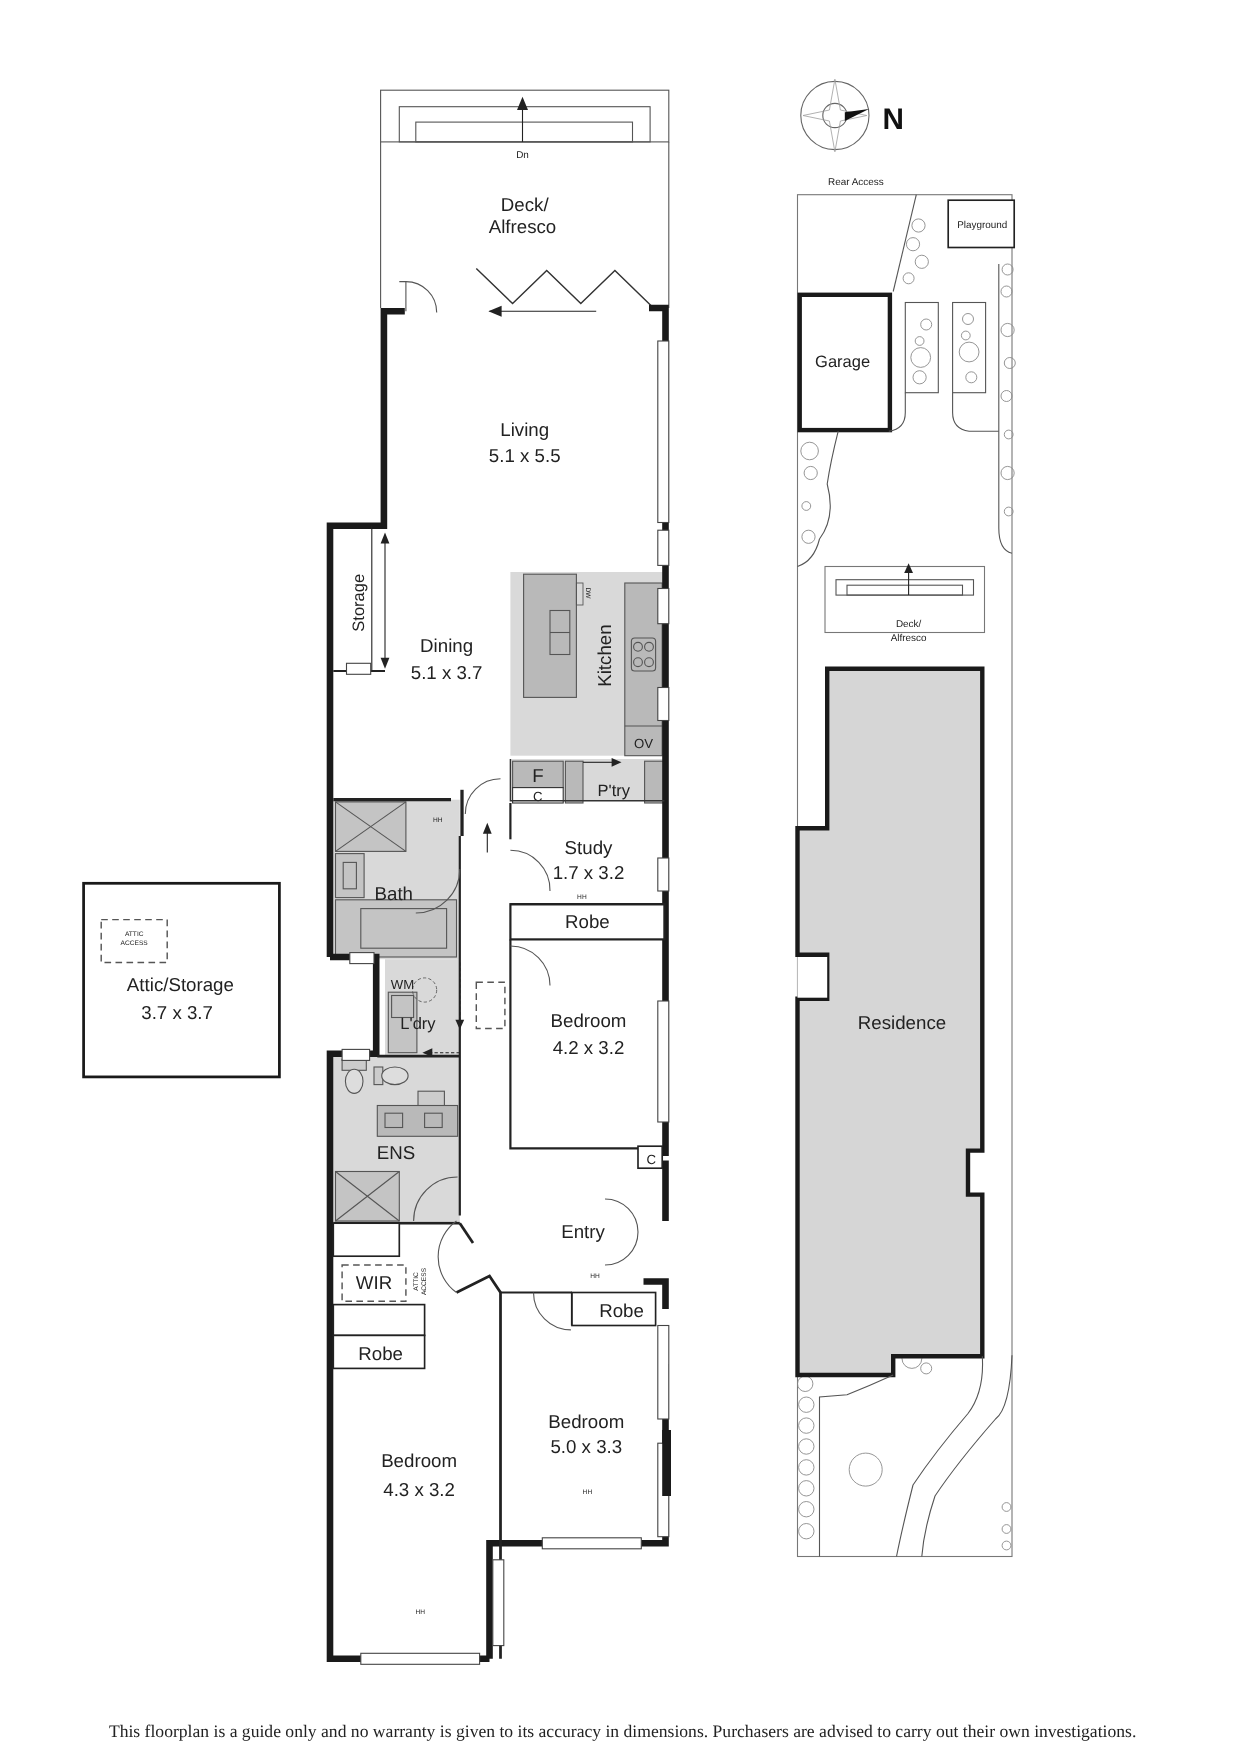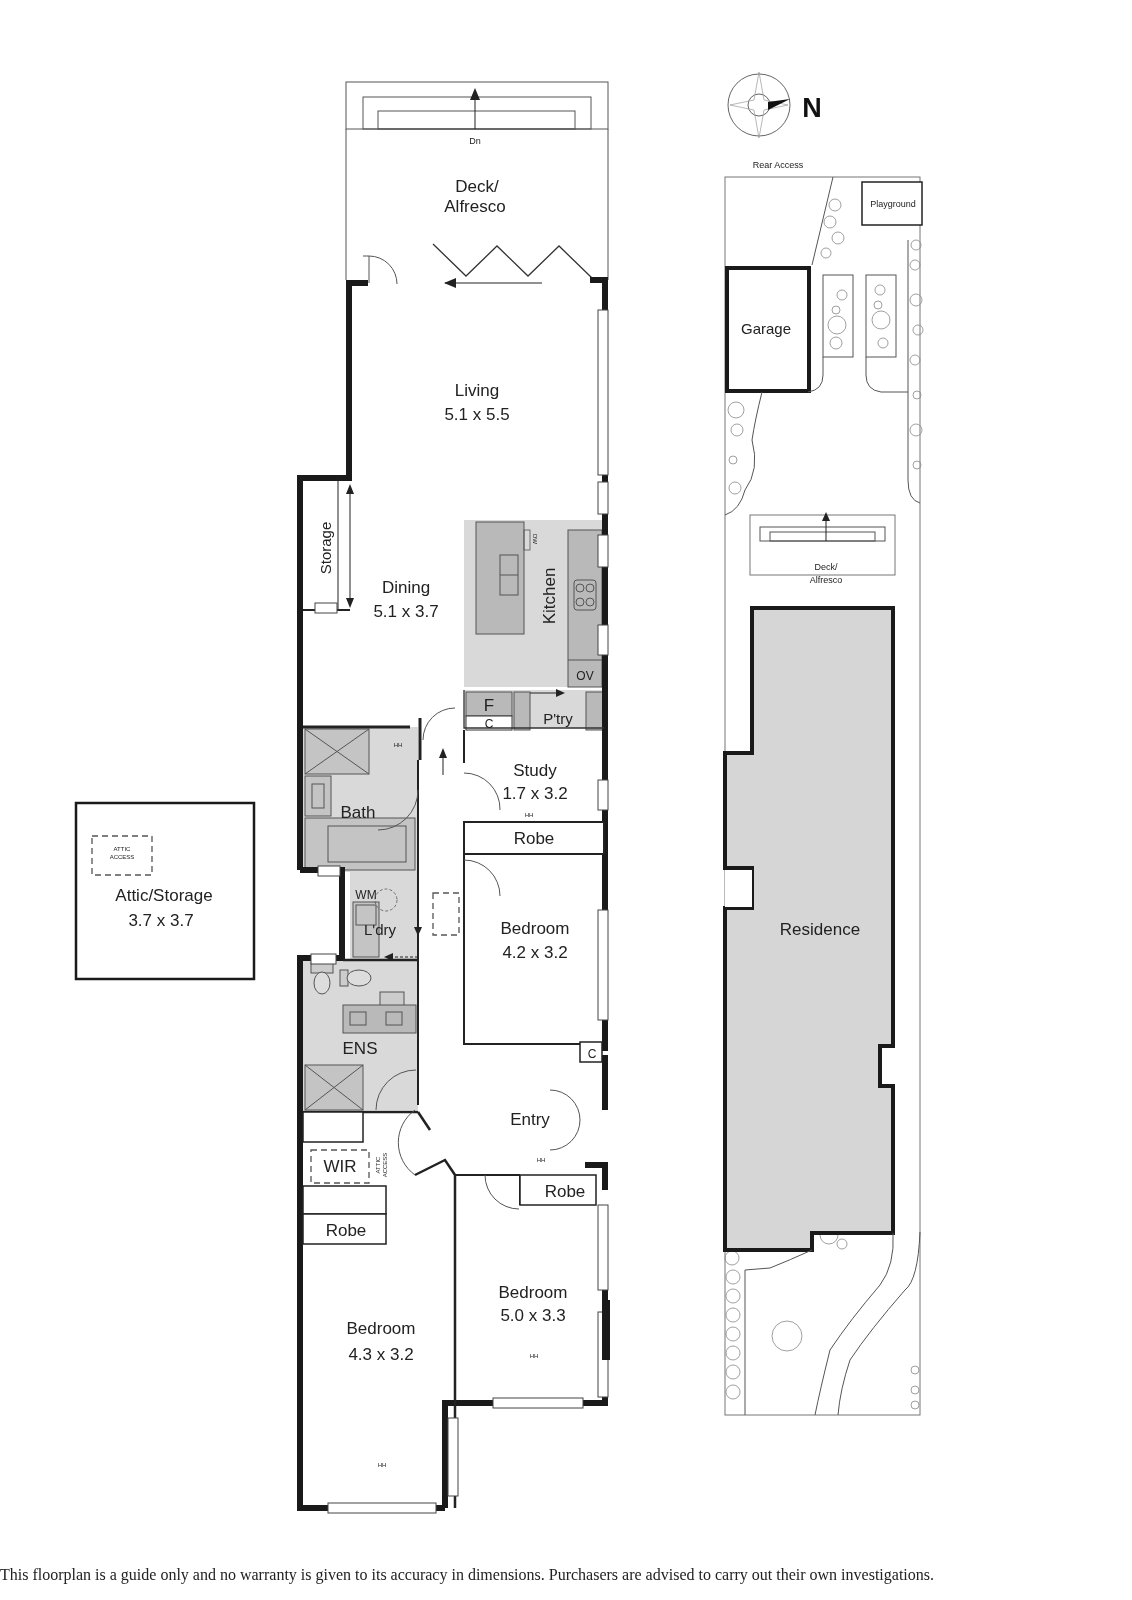--- a/index.html
+++ b/index.html
@@ -12,21 +12,21 @@
   .lbl-xs { font-size:9px; }
   .lbl-xxs { font-size:6px; }
   .wall { fill:none; stroke:#1a1a1a; stroke-width:6; stroke-linejoin:miter; }
   .thin { fill:none; stroke:#555; stroke-width:1; }
   .thin2 { fill:none; stroke:#333; stroke-width:1.3; }
   .wet { fill:#d9d9d9; }
   .bench { fill:#b9b9b9; stroke:#555; stroke-width:1; }
   .tree { fill:none; stroke:#888; stroke-width:0.8; }
   .resi { fill:#d6d6d6; stroke:#1a1a1a; stroke-width:4; }
   .dash { fill:none; stroke:#555; stroke-width:1.3; stroke-dasharray:6 4; }
-  #disclaimer { position:absolute; left:0; top:1566px; width:1132px; font-family:"Liberation Serif", serif; font-size:16px; color:#222; }
+  #disclaimer { position:absolute; left:0; top:1566px; width:1132px; text-align:center; font-family:"Liberation Serif", serif; font-size:16px; color:#222; }
 </style>
 </head>
 <body>
 
 <svg id="plan" viewBox="0 0 1132 1600" xmlns="http://www.w3.org/2000/svg">
 
   <g>
 
     <g>
       <rect x="346" y="82" width="262" height="47" class="thin"></rect>

